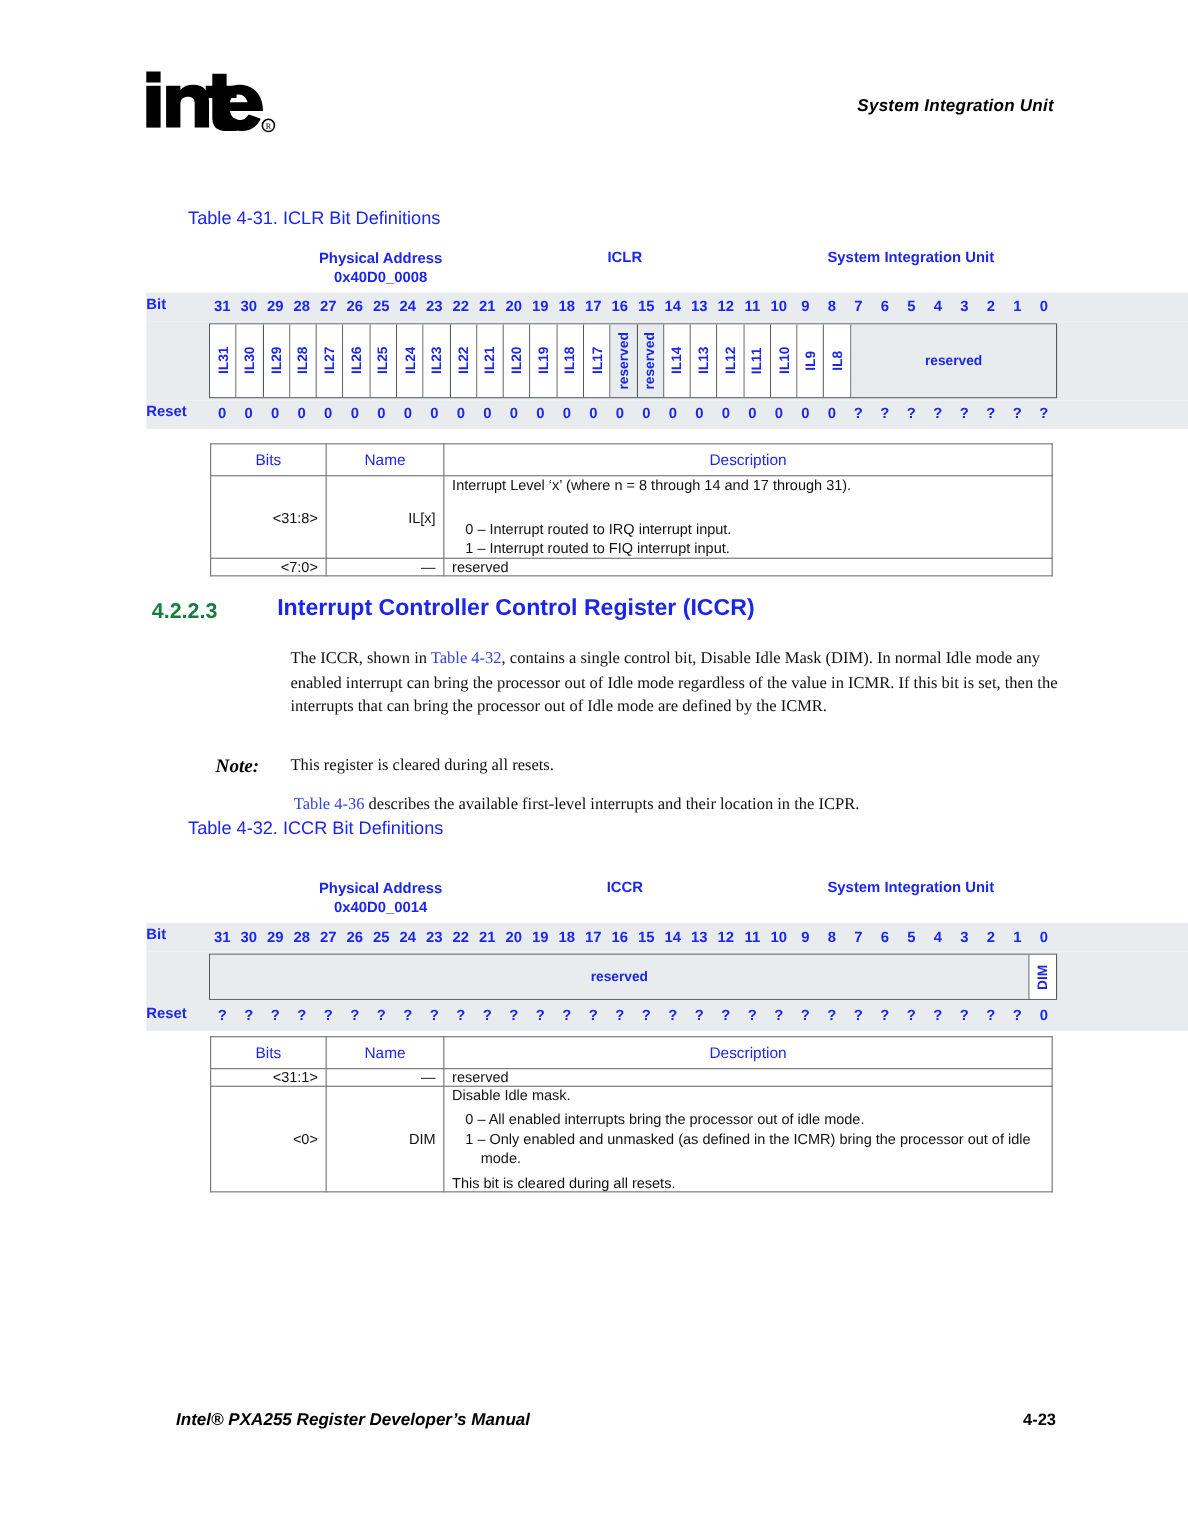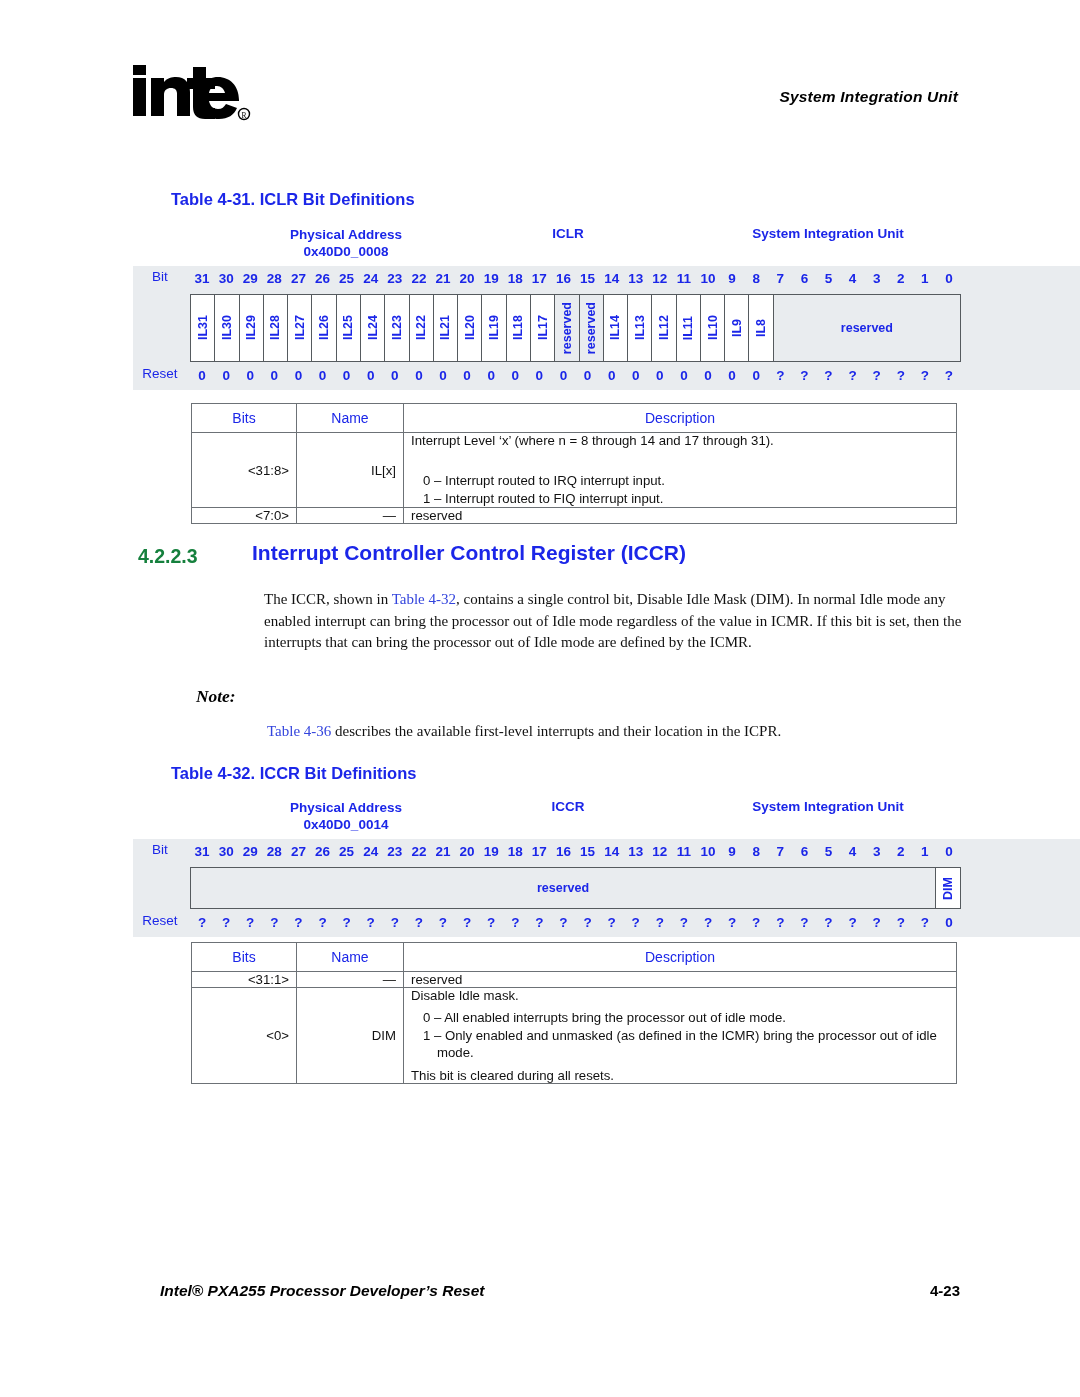--- a/index.html
+++ b/index.html
@@ -37,21 +37,21 @@
     font-style: italic;
     font-size: 15.5px;
     color: #000;
     letter-spacing: .2px;
   }
 
   
   .caption {
     position: absolute;
     font-family: "Liberation Sans", sans-serif;
-    font-weight: bold;
+    font-weight: normal;
     font-size: 16.5px;
     color: #1b26e8;
     white-space: nowrap;
   }
 
   .body-p {
     position: absolute;
     font-family: "Liberation Serif", serif;
     font-size: 15px;
     line-height: 21.5px;
@@ -126,23 +126,23 @@
   }
 
   .band {
     position: relative;
     background: #e9ecef;
   }
   .rowlabel {
     position: absolute;
     left: 0px;
     width: 54px;
-    text-align: center;
-    font-family: "Liberation Sans", sans-serif;
-    font-weight: normal;
+    text-align: left;
+    font-family: "Liberation Sans", sans-serif;
+    font-weight: bold;
     font-size: 13.5px;
     color: #1b26e8;
   }
 
   .bitnums {
     position: absolute;
     left: 57px;
     top: 0;
     width: 771px;
     height: 22px;
@@ -476,26 +476,27 @@
   </table>
 
   <div class="sec-num" style="top:545px;">4.2.2.3</div>
   <div class="sec-title" style="top:541px;">Interrupt Controller Control Register (ICCR)</div>
 
   <div class="body-p" style="left:252px; top:589px; width:706px;">
     <span>The ICCR, shown in </span><span class="blue-ref">Table 4-32</span><span>, contains a single control bit, Disable Idle Mask (DIM). In normal Idle mode any enabled interrupt can bring the processor out of Idle mode regardless of the value in ICMR. If this bit is set, then the interrupts that can bring the processor out of Idle mode are defined by the ICMR.</span>
   </div>
 
   <div class="note-label" style="top:686px;">Note:</div>
+  <div class="body-p" style="left:252px; top:686px; width:706px;">This register is cleared during all resets.</div>
 
   <div class="body-p" style="left:255px; top:721px; width:706px;">
     <span class="blue-ref">Table 4-36</span><span> describes the available first-level interrupts and their location in the ICPR.</span>
   </div>
 
-  <div class="caption" style="left:171px; top:764px;">Table 4-32. ICCR Bit Definitions</div>
+  <div class="caption" style="left:171px; top:744px;">Table 4-32. ICCR Bit Definitions</div>
 
   <div class="reg" style="top:799px;">
     <div class="reg-meta">
       <div class="pa">
         <div>Physical Address</div>
         <div>0x40D0_0014</div>
       </div>
       <div class="rn">ICCR</div>
       <div class="un">System Integration Unit</div>
     </div>
@@ -610,16 +611,16 @@
           <td class="d">
             <div>Disable Idle mask.</div>
             <div class="ind" style="margin-top: 6px;">0 –  All enabled interrupts bring the processor out of idle mode.</div>
             <div class="ind">1 –  Only enabled and unmasked (as defined in the ICMR) bring the processor out of idle mode.</div>
             <div style="margin-top: 6px;">This bit is cleared during all resets.</div>
           </td>
         </tr>
       </tbody>
   </table>
 
-  <div class="footer-left">Intel® PXA255 Processor Developer’s Reset</div>
+  <div class="footer-left">Intel® PXA255 Register Developer’s Manual</div>
   <div class="footer-right">4-23</div>
 
 </div>
 
 </body></html>

